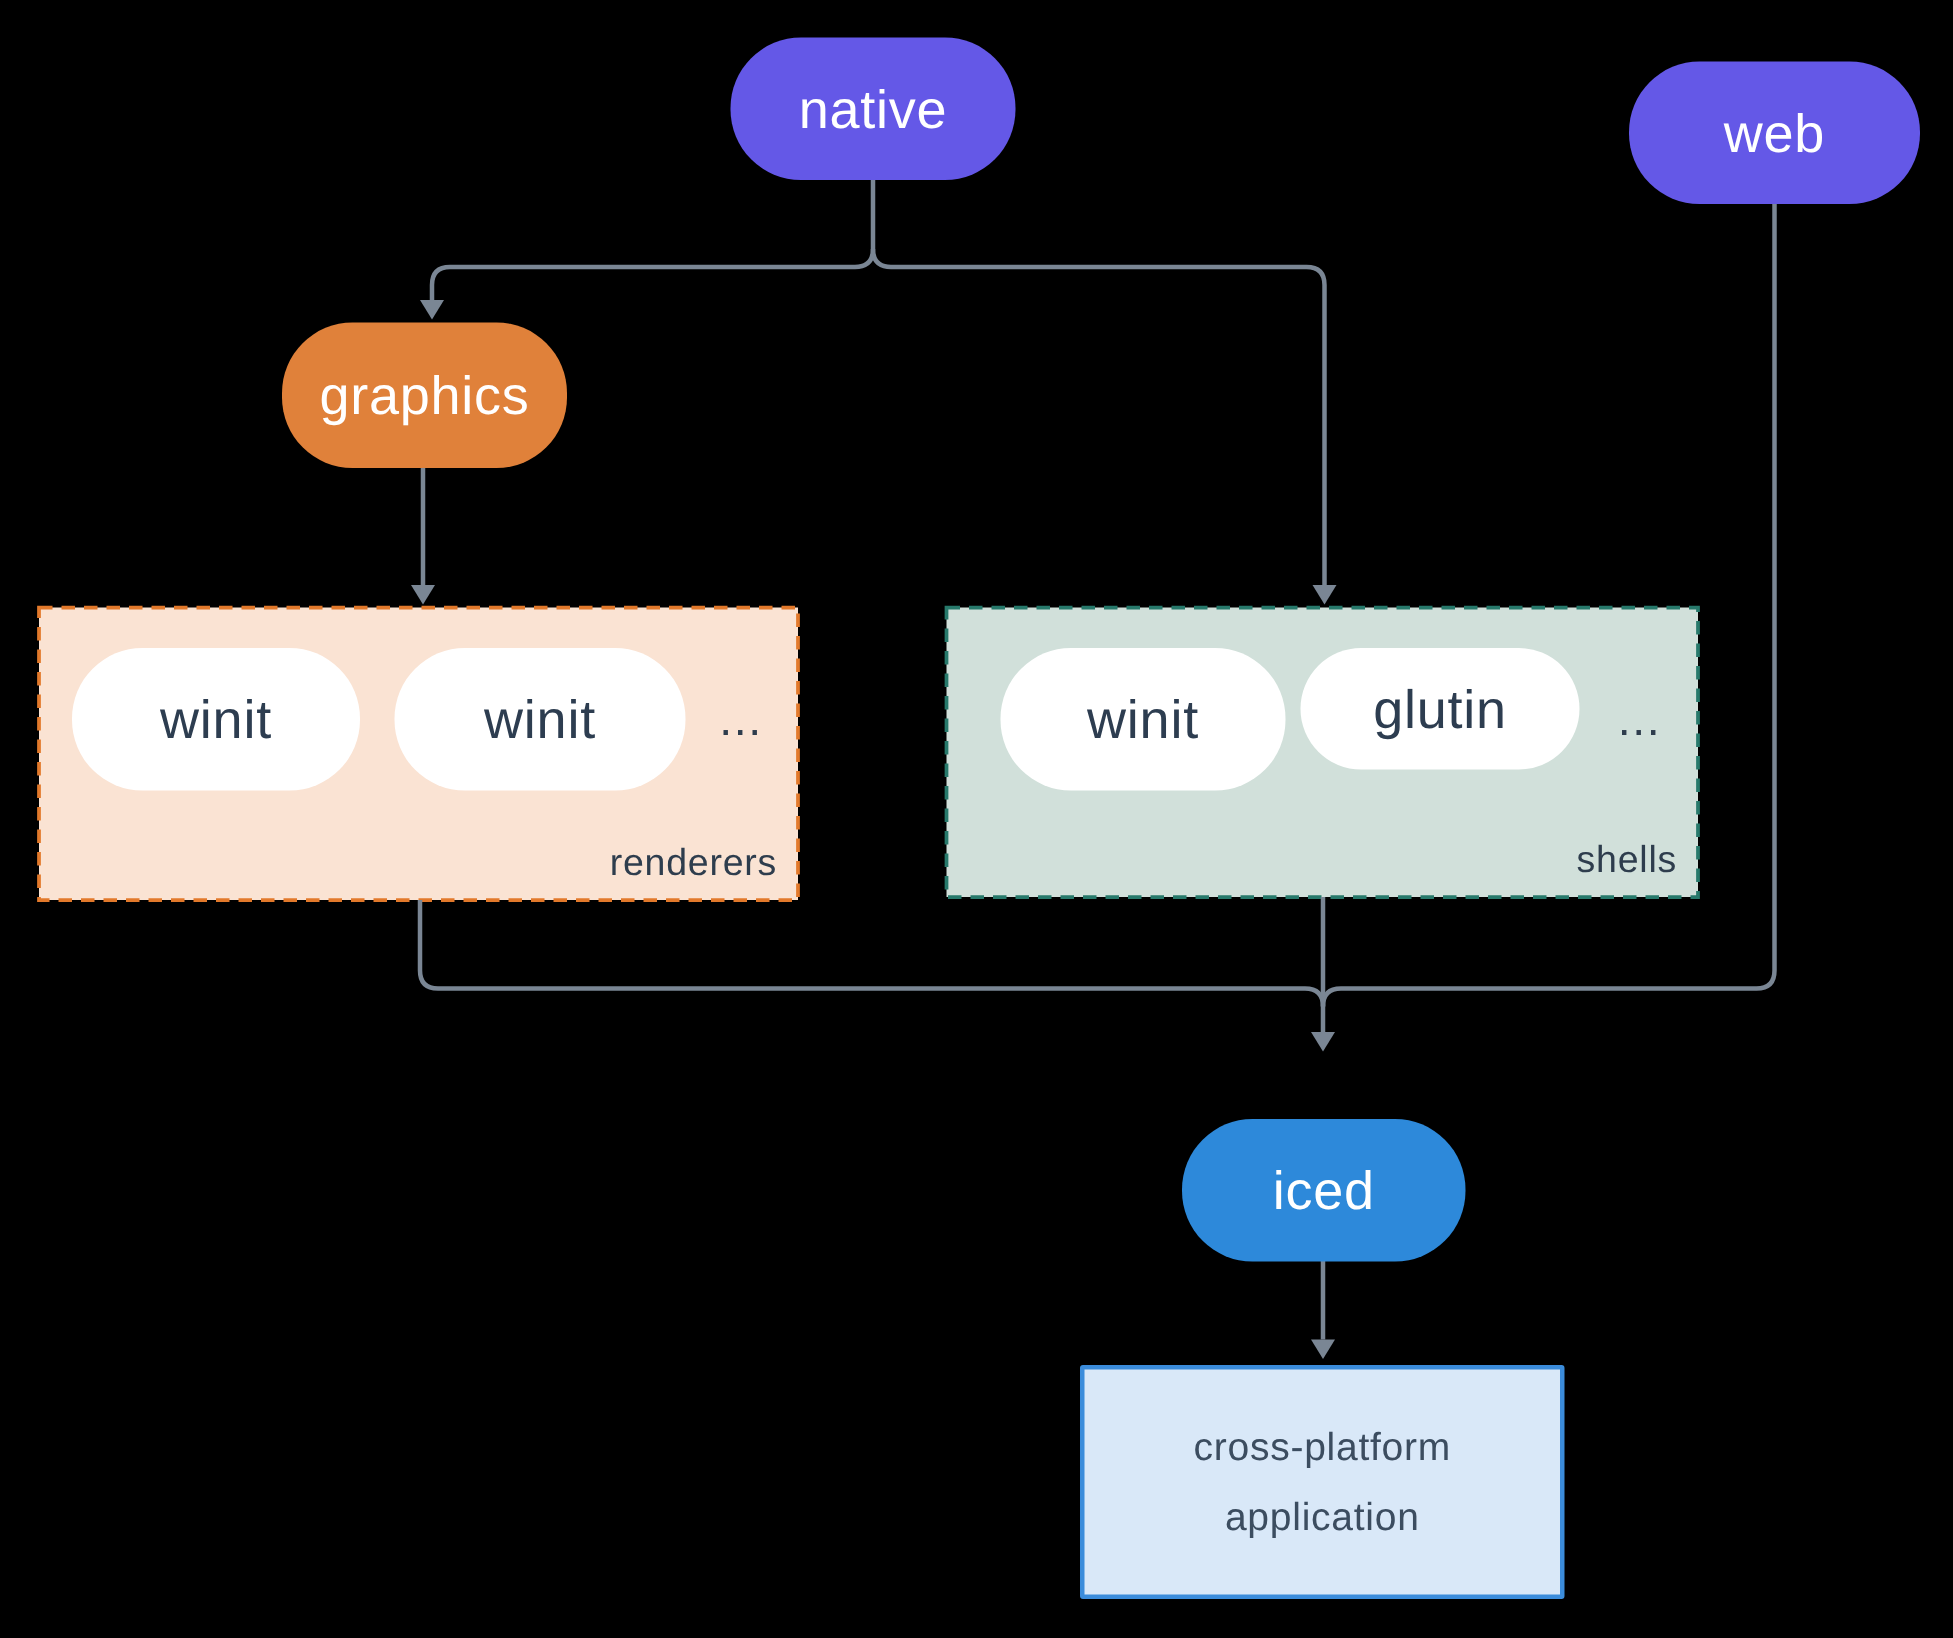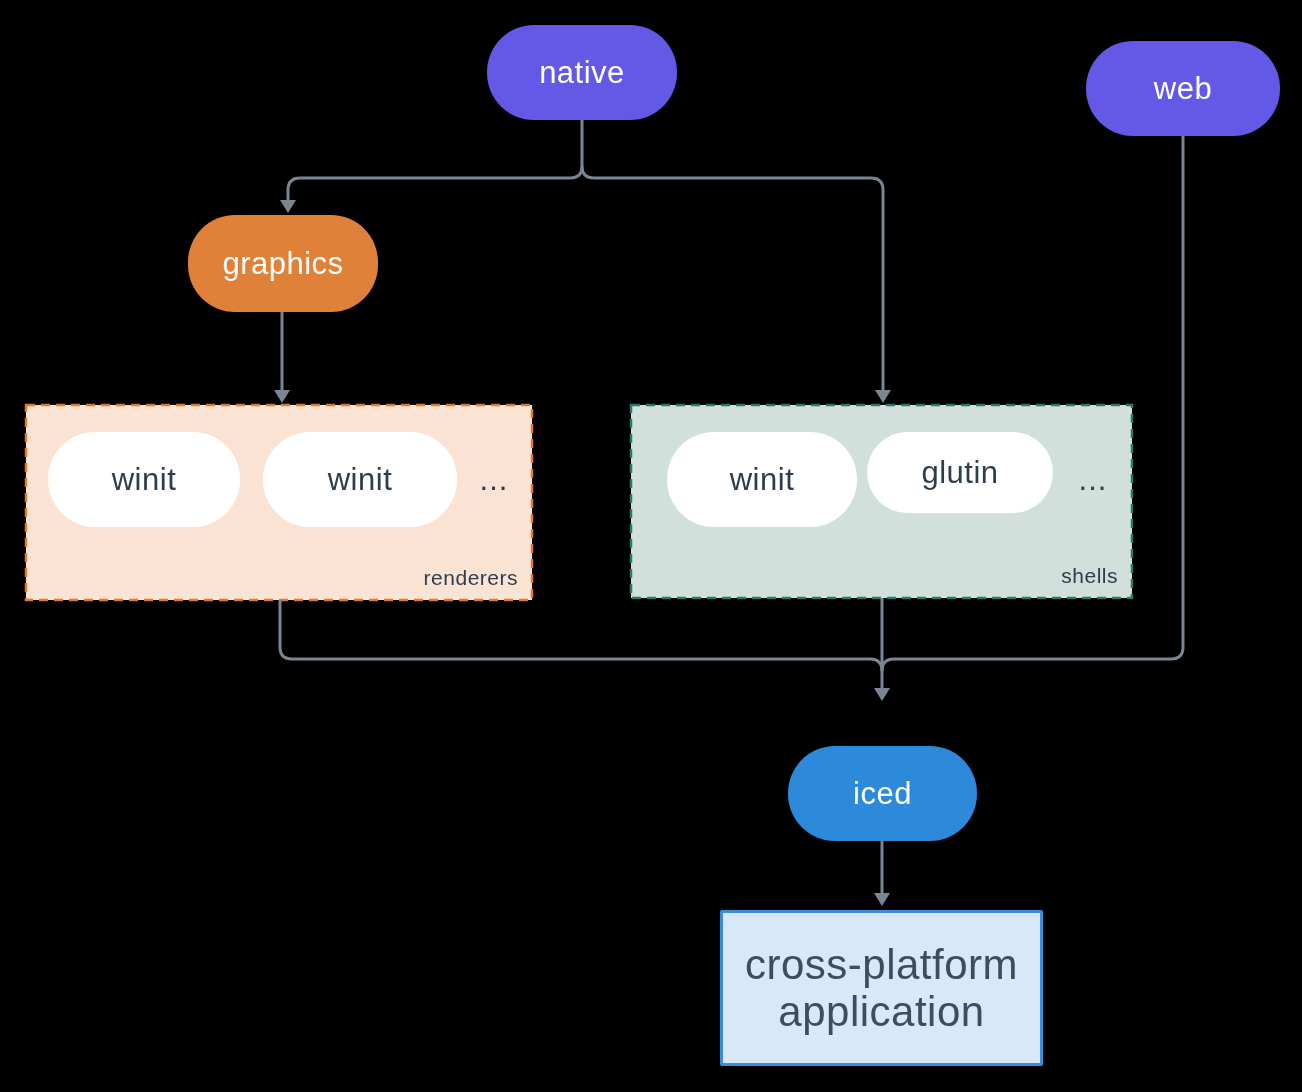--- a/index.html
+++ b/index.html
@@ -14,43 +14,43 @@
   .wire{fill:none;stroke:#7a8694;stroke-width:3;}
   .arrow{fill:#7a8694;stroke:none;}
   .group-rect{stroke-width:2.5;stroke-dasharray:9 6;}
   .renderers-rect{fill:#fae3d3;stroke:#e2792b;}
   .shells-rect{fill:#d1e0da;stroke:#27796b;}
 
   .pill{
     position:absolute;
     display:flex;align-items:center;justify-content:center;
     border-radius:47px;
-    font-size:31px;letter-spacing:0.5px;
+    font-size:36px;letter-spacing:0.5px;
   }
   .pill.purple{background:#6458e7;color:#ffffff;}
   .pill.orange{background:#e0813a;color:#ffffff;}
   .pill.blue{background:#2d89da;color:#ffffff;margin-top:38px;}
   .pill.white{background:#ffffff;color:#2d3d50;}
 
   .group{position:absolute;}
   .ellipsis{
     position:absolute;
     display:flex;align-items:center;justify-content:center;
     color:#2e3d4d;font-size:31px;letter-spacing:1px;
   }
   .group-label{
     position:absolute;right:14px;bottom:10px;
-    color:#2e3d4d;font-size:21px;letter-spacing:0.5px;
+    color:#2e3d4d;font-size:25px;letter-spacing:0.5px;
   }
   .app-box{
     position:absolute;left:720px;top:910px;width:323px;height:156px;
     background:#d9e8f8;border:3px solid #3b8cdb;border-radius:2px;
     box-sizing:border-box;
     display:flex;flex-direction:column;align-items:center;justify-content:center;
-    color:#3c4d60;font-size:42px;line-height:47px;letter-spacing:0.5px;
+    color:#3c4d60;font-size:26px;line-height:47px;letter-spacing:0.5px;
   }
   .app-box span{display:block;}
 </style>
 </head>
 <body>
 
 <div class="canvas">
 
   <svg class="wires" width="1302" height="1092" viewBox="0 0 1302 1092">
 

